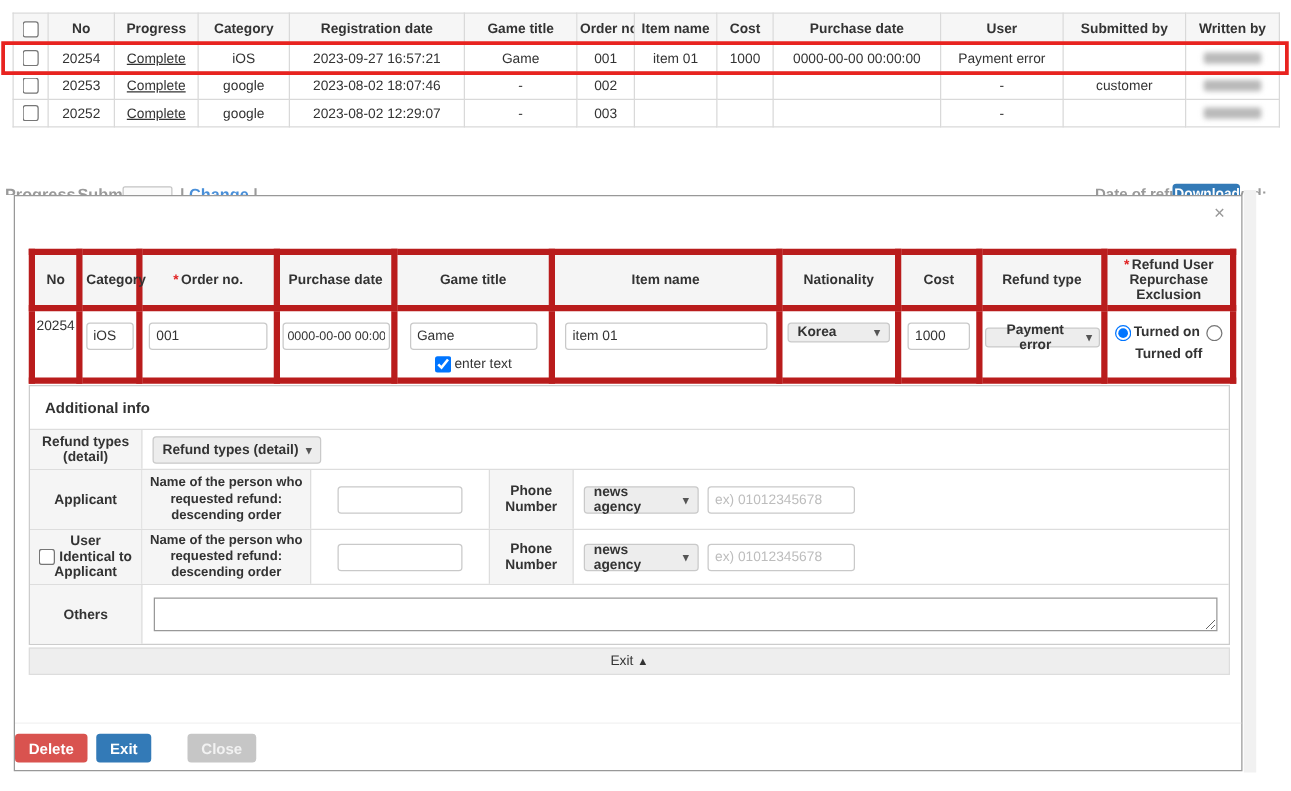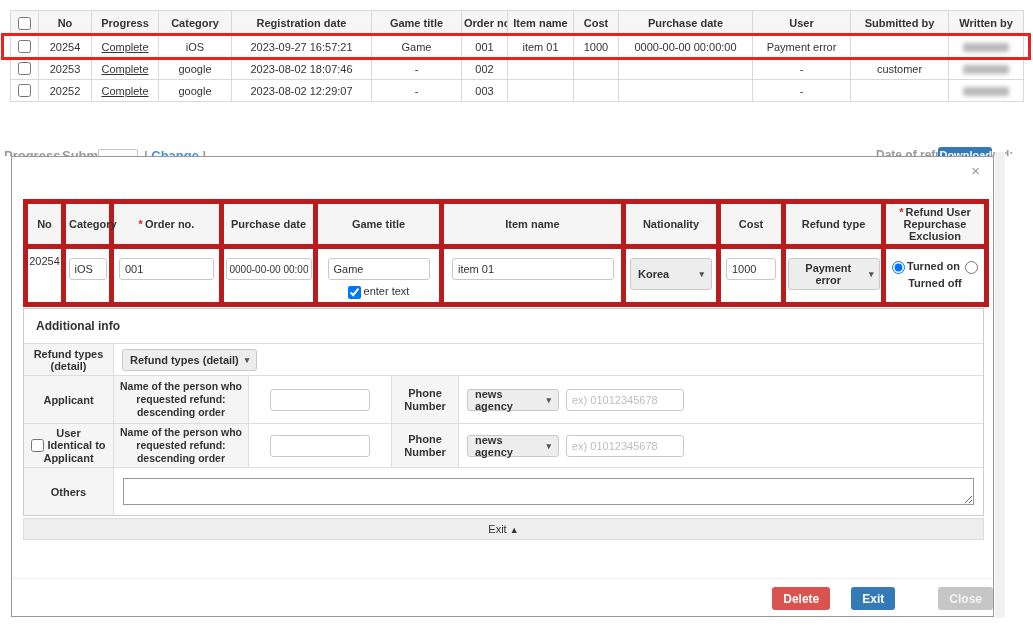--- a/index.html
+++ b/index.html
@@ -59,21 +59,21 @@
   .detail-table .hd { background:#f5f5f5; font-weight:bold; height:42px; padding:2px 3px; }
   .detail-table .dt { height:58px; vertical-align:top; padding-top:9px; background:#fff; }
   .req { color:#e02020; margin-right:2px; }
 
   .ti { border:1px solid #c9c9c9; border-radius:3px; height:22px; font-size:11px;
         padding:0 5px; font-family:inherit; color:#333; width:90%; }
   .ti::placeholder { color:#bdbdbd; }
   .dd {
     display:inline-flex; align-items:center; justify-content:space-between;
     background:#ededed; border:1px solid #c9c9c9; border-radius:3px;
-    height:32px; font-weight:bold; font-size:11px; padding:0 7px; color:#333; cursor:pointer;
+    height:16px; font-weight:bold; font-size:11px; padding:0 7px; color:#333; cursor:pointer;
   }
   .dd .caret { font-size:9px; color:#555; margin-left:6px; }
   .enter-text { display:block; margin-top:5px; font-size:11px; }
   .enter-text input { vertical-align:middle; margin:0 3px 0 0; }
   .excl { font-weight:bold; font-size:11px; line-height:17px; padding-top:4px; }
   .excl input { vertical-align:middle; margin:0 2px; }
 
   
   .addbox { position:absolute; left:11px; top:151px; width:961px; border:1px solid #ccc; }
   .add-title { height:34px; display:flex; align-items:center; padding-left:12px;
@@ -97,21 +97,21 @@
   .otherscell textarea { width:100%; height:27px; border:1px solid #999; resize:both; font-family:inherit; font-size:11px; }
 
   .exitbar {
     position:absolute; left:11px; top:361px; width:961px; height:22px;
     background:#eee; border:1px solid #ddd; text-align:center; line-height:20px;
     font-size:11px; color:#333; cursor:pointer;
   }
   .exitbar .tri { font-size:9px; }
   .sep { position:absolute; left:0; top:421px; width:100%; height:1px; background:#f2f2f2; }
 
-  .btnrow { position:absolute; left:0; top:430px; width:100%; display:flex; justify-content:flex-end; gap:21px; }
+  .btnrow { position:absolute; left:0; top:430px; width:100%; display:flex; justify-content:flex-start; gap:7px; }
   .btn { height:23px; padding:0 11px; border:none; border-radius:3px; font-weight:bold;
          font-size:12px; color:#fff; font-family:inherit; cursor:pointer; }
   .btn-delete { background:#d9534f; }
   .btn-save { background:#337ab7; }
   .btn-close { background:#c6c6c6; color:#f2f2f2;margin-left:22px; }
 </style>
 </head>
 <body>
 
 <table class="top-table">

